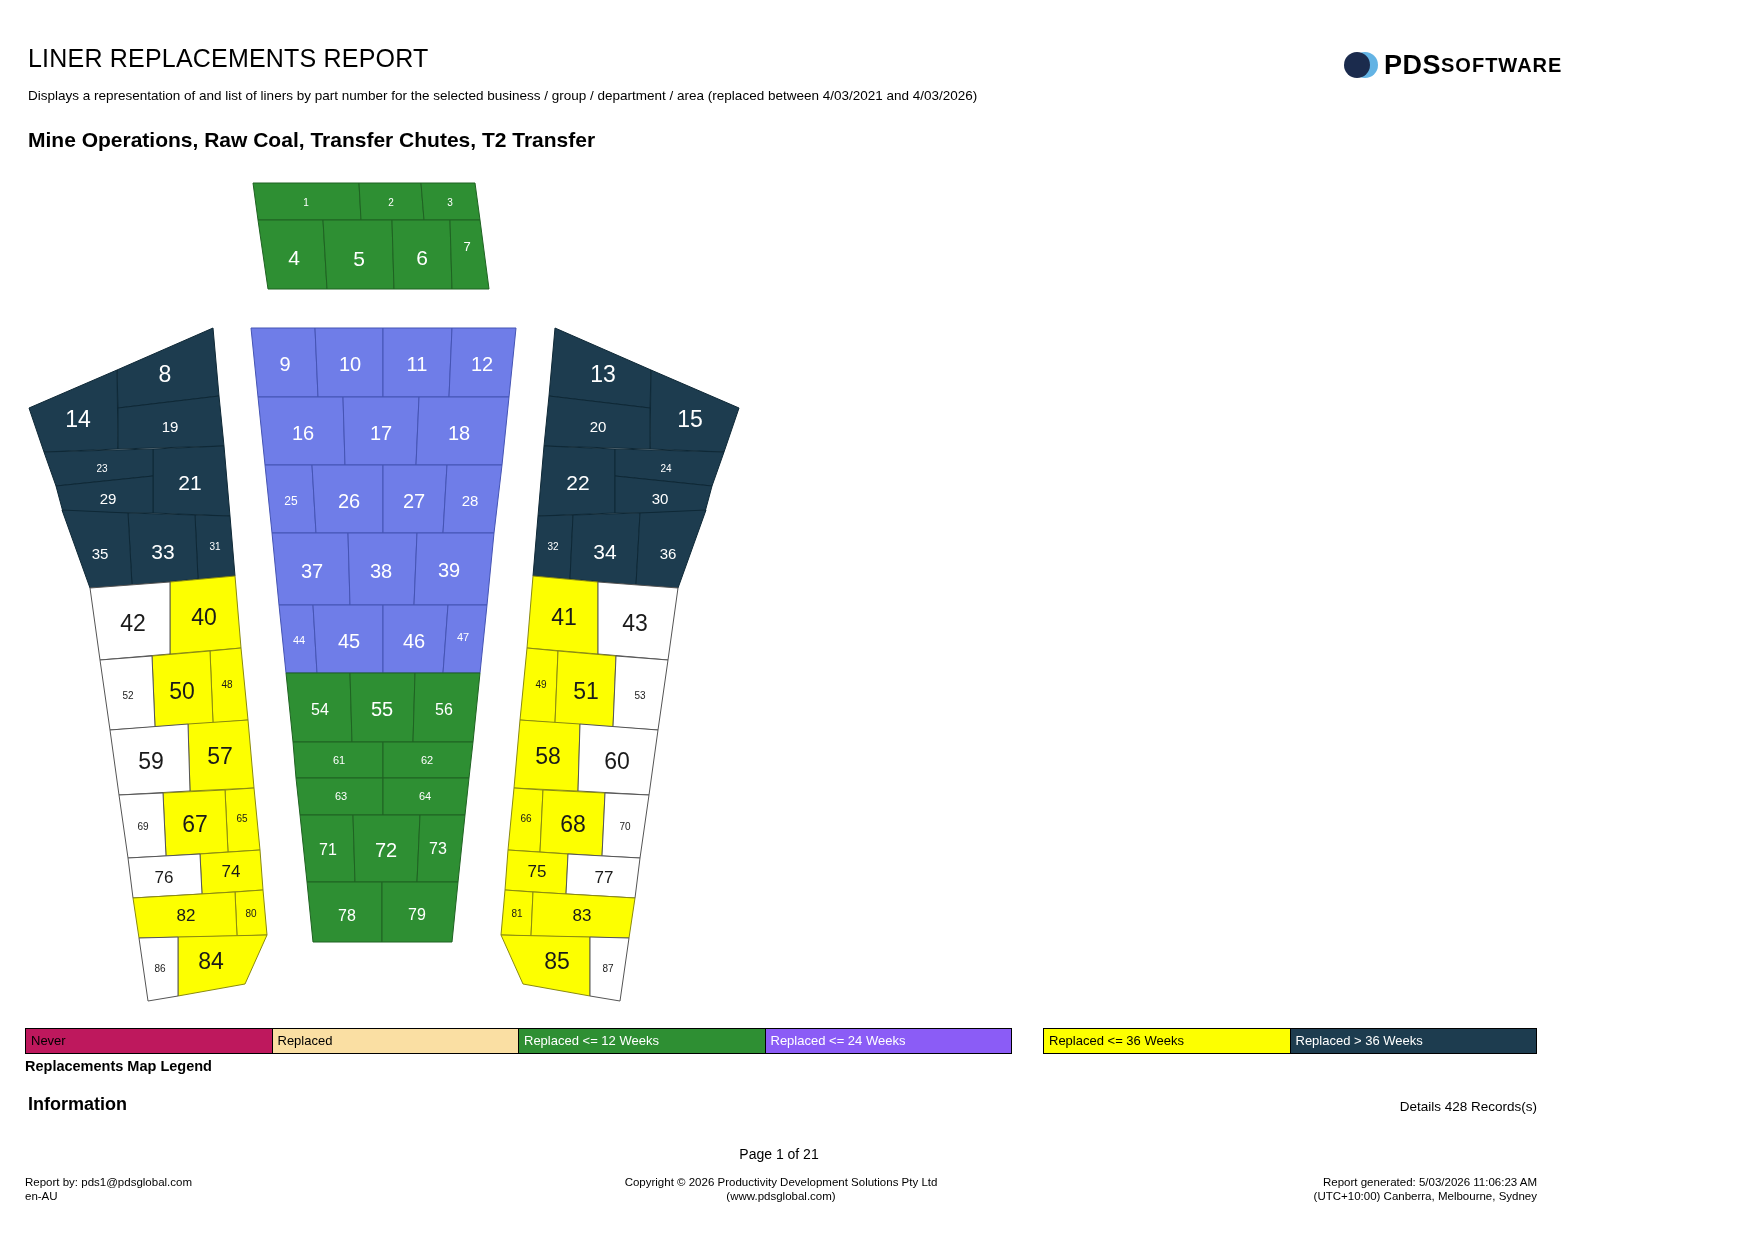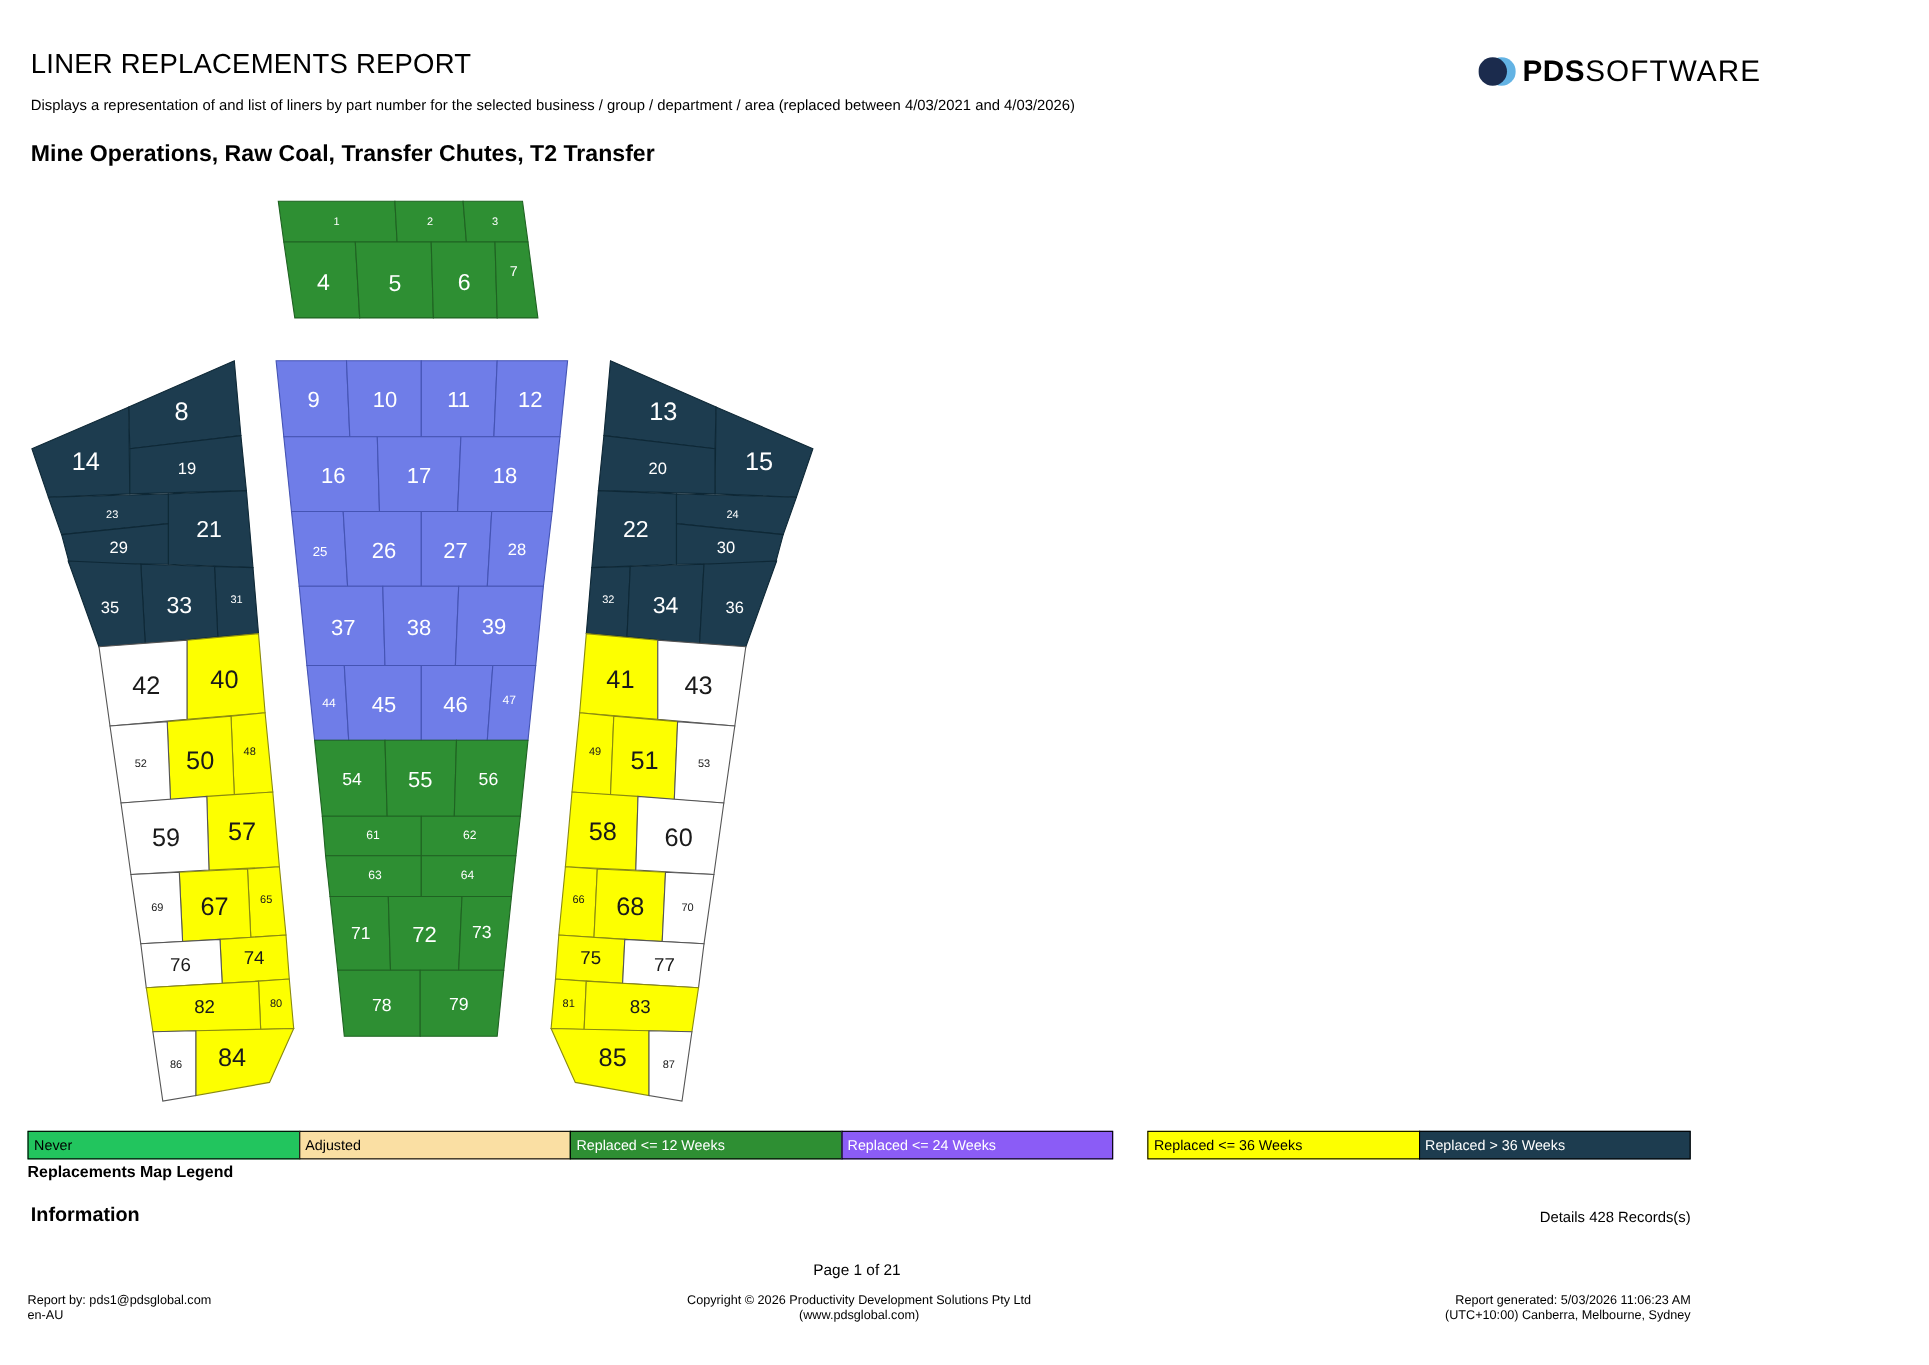--- a/index.html
+++ b/index.html
@@ -5,21 +5,21 @@
   html,body{margin:0;padding:0;}
   body{width:1754px;height:1241px;position:relative;background:#ffffff;overflow:hidden;
        font-family:"Liberation Sans",sans-serif;color:#000;}
   .abs{position:absolute;}
   .report-title{left:28px;top:44px;font-size:25px;font-weight:normal;letter-spacing:.2px;}
   .report-subtitle{left:28px;top:88px;font-size:13.5px;}
   .section-title{left:28px;top:128px;font-size:21px;font-weight:bold;}
   .logo{left:1344px;top:48px;display:flex;align-items:center;}
   .logo svg{display:block;margin-right:6px;}
   .logo-pds{font-size:27px;font-weight:bold;letter-spacing:.5px;}
-  .logo-soft{font-size:27px;font-weight:400;letter-spacing:1px;}
+  .logo-soft{font-size:20px;font-weight:700;letter-spacing:1px;}
   #map-svg{left:0;top:0;}
   #map-svg text{font-family:"Liberation Sans",sans-serif;}
   .legend-bar{left:25px;top:1028px;width:1512px;height:26px;display:flex;}
   .legend-item{flex:1 1 0;border:1px solid #000;margin-left:-1px;font-size:13px;
                line-height:24px;padding-left:5px;white-space:nowrap;overflow:hidden;}
   .legend-item:first-child{margin-left:0;}
   .legend-title{left:25px;top:1058px;font-size:14.5px;font-weight:bold;}
   .info-heading{left:28px;top:1094px;font-size:18px;font-weight:bold;text-align:center;}
   .details-count{left:25px;top:1099px;width:1512px;text-align:right;font-size:13.5px;}
   .page-label{left:23px;top:1146px;width:1512px;text-align:center;font-size:14px;}
@@ -216,22 +216,22 @@
     <text x="211" y="961" text-anchor="middle" dominant-baseline="central" font-size="23" fill="#1a1a1a">84</text>
     <polygon points="590,937 501,935 523,984 590,996" fill="#fdff00" stroke="#8a8a10" stroke-width="1"></polygon>
     <text x="557" y="961" text-anchor="middle" dominant-baseline="central" font-size="23" fill="#1a1a1a">85</text>
     <polygon points="139,938 178,937 178,996 148,1001" fill="#ffffff" stroke="#555555" stroke-width="1"></polygon>
     <text x="160" y="968" text-anchor="middle" dominant-baseline="central" font-size="10" fill="#1a1a1a">86</text>
     <polygon points="629,938 590,937 590,996 620,1001" fill="#ffffff" stroke="#555555" stroke-width="1"></polygon>
     <text x="608" y="968" text-anchor="middle" dominant-baseline="central" font-size="10" fill="#1a1a1a">87</text>
   </svg>
 
 <div class="abs legend-bar">
-    <div class="legend-item" style="background: #22c55e; color: rgb(0, 0, 0);">Never</div>
-    <div class="legend-item" style="background: rgb(250, 223, 163); color: rgb(0, 0, 0);">Adjusted</div>
+    <div class="legend-item" style="background: #be185d; color: rgb(0, 0, 0);">Never</div>
+    <div class="legend-item" style="background: rgb(250, 223, 163); color: rgb(0, 0, 0);">Replaced</div>
     <div class="legend-item" style="background: rgb(46, 143, 51); color: rgb(255, 255, 255);">Replaced &lt;= 12 Weeks</div>
     <div class="legend-item" style="background: #8b5cf6; color: rgb(255, 255, 255);">Replaced &lt;= 24 Weeks</div>
     <div class="legend-item" style="background: rgb(253, 255, 0); color: rgb(0, 0, 0); margin-left: 31px;">Replaced &lt;= 36 Weeks</div>
     <div class="legend-item" style="background: rgb(29, 60, 79); color: rgb(255, 255, 255);">Replaced &gt;  36 Weeks</div>
   </div>
 <div class="abs legend-title">Replacements Map Legend</div>
 
 <div class="abs info-heading">Information</div>
 <div class="abs details-count">Details 428 Records(s)</div>
 

